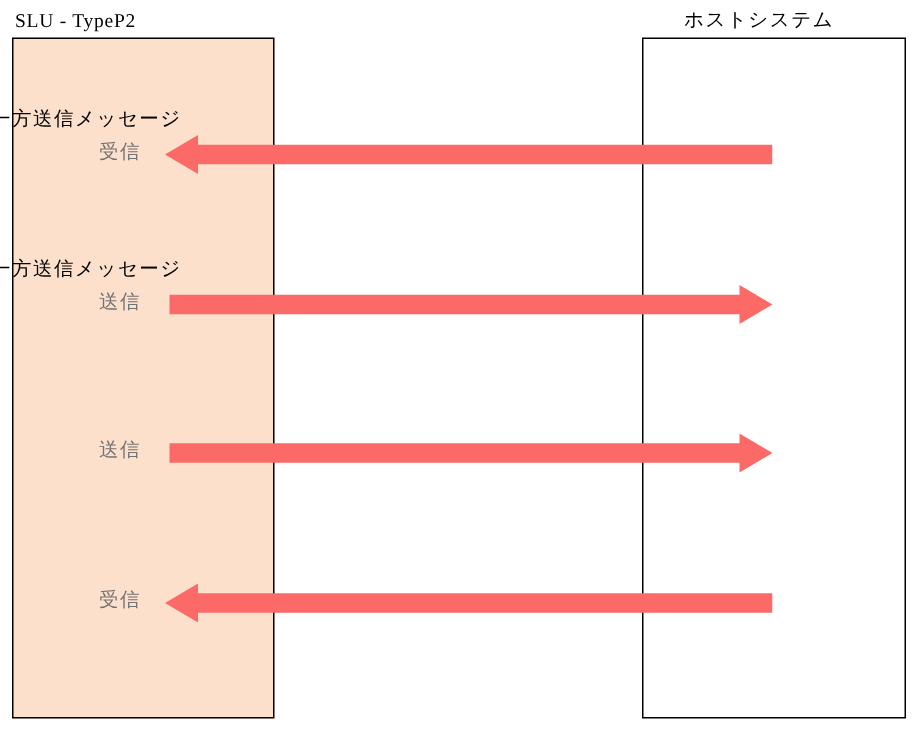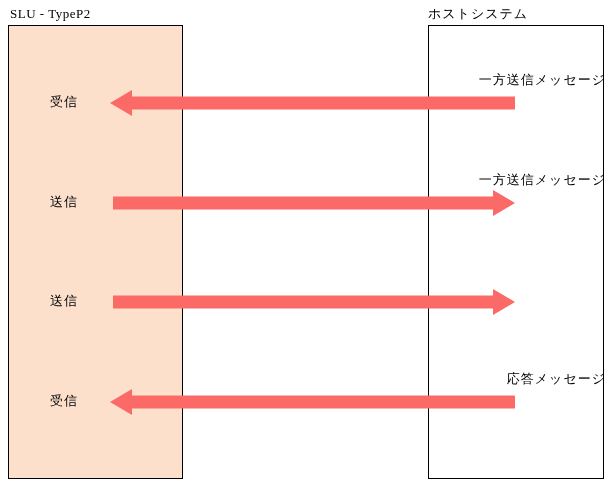--- a/index.html
+++ b/index.html
@@ -25,20 +25,21 @@
     font-family: "Liberation Mono", "DejaVu Sans Mono", monospace;
     font-size: 13px;
     line-height: 16px;
     color: #000000;
     white-space: nowrap;
     letter-spacing: 0.5px;
   }
   .lifeline-label.jp {
     font-family: "DejaVu Sans", sans-serif;
     letter-spacing: 1px;
+    margin-left: 28px;
   }
 
   
   .lifeline-box {
     position: absolute;
     border: 1px solid #000000;
     box-sizing: border-box;
   }
   #actor-box-left {
     left: 8px;
@@ -60,41 +61,42 @@
     position: absolute;
     left: 0;
     width: 612px;
     height: 46px;
   }
   .message-label {
     position: absolute;
     left: 0;
     top: 0;
     width: 612px;
-    text-align: right;
+    text-align: left;
     font-family: "DejaVu Sans", sans-serif;
     font-size: 13px;
     line-height: 16px;
     color: #000000;
     letter-spacing: 1px;
   }
   
   .message-label span {
     position: relative;
     left: -6px;
   }
 
   .side-label {
     position: absolute;
     top: 22px;
     width: 60px;
-    font-family: Liberation Serif, serif;
+    text-align: center;
+    font-family: Liberation Mono, monospace;
     font-size: 13px;
     line-height: 16px;
-    color: #000000;
+    color: #737373;
     letter-spacing: 1px;
   }
 
   .arrow {
     position: absolute;
     top: 18px;
     left: 110px;
     width: 405px;
     height: 26px;
     display: block;
@@ -143,22 +145,19 @@
   </div>
 
   <div class="message-row" id="message-2">
     <div class="side-label side-label-left">送信</div>
     <svg class="arrow" viewBox="0 0 405 26" preserveAspectRatio="none">
       <polygon points="405,13 383,0 383,6.5 3,6.5 3,19.5 383,19.5 383,26" fill="#fb6a67"></polygon>
     </svg>
   </div>
 
   <div class="message-row" id="message-3">
-    <div class="message-label">
-      <span>応答メッセージ</span>
-    </div>
     <div class="side-label side-label-left">受信</div>
     <svg class="arrow" viewBox="0 0 405 26" preserveAspectRatio="none">
       <polygon points="0,13 22,0 22,6.5 405,6.5 405,19.5 22,19.5 22,26" fill="#fb6a67"></polygon>
     </svg>
   </div>
 
 </div>
 
 </body></html>

